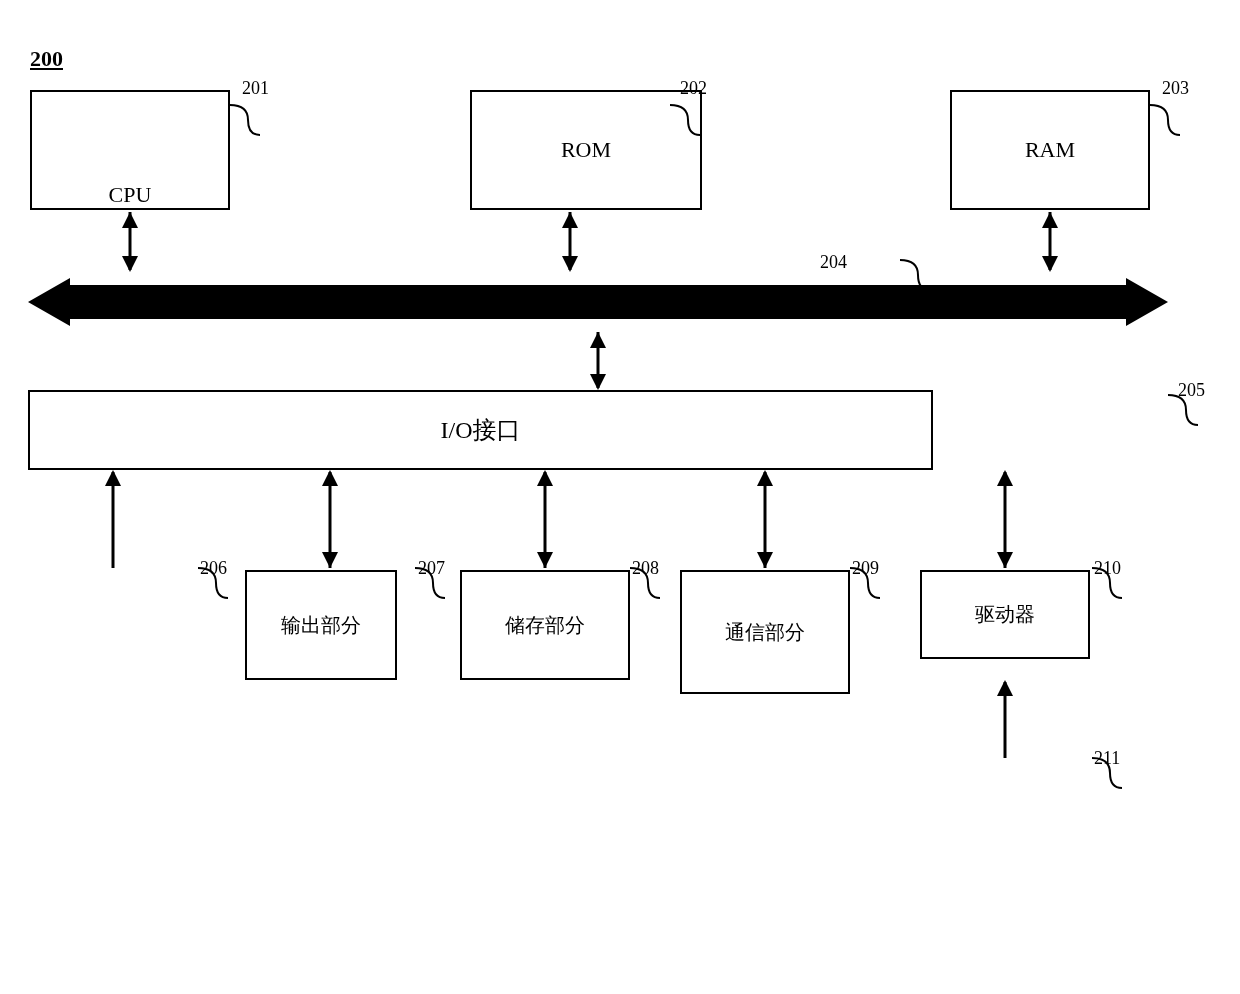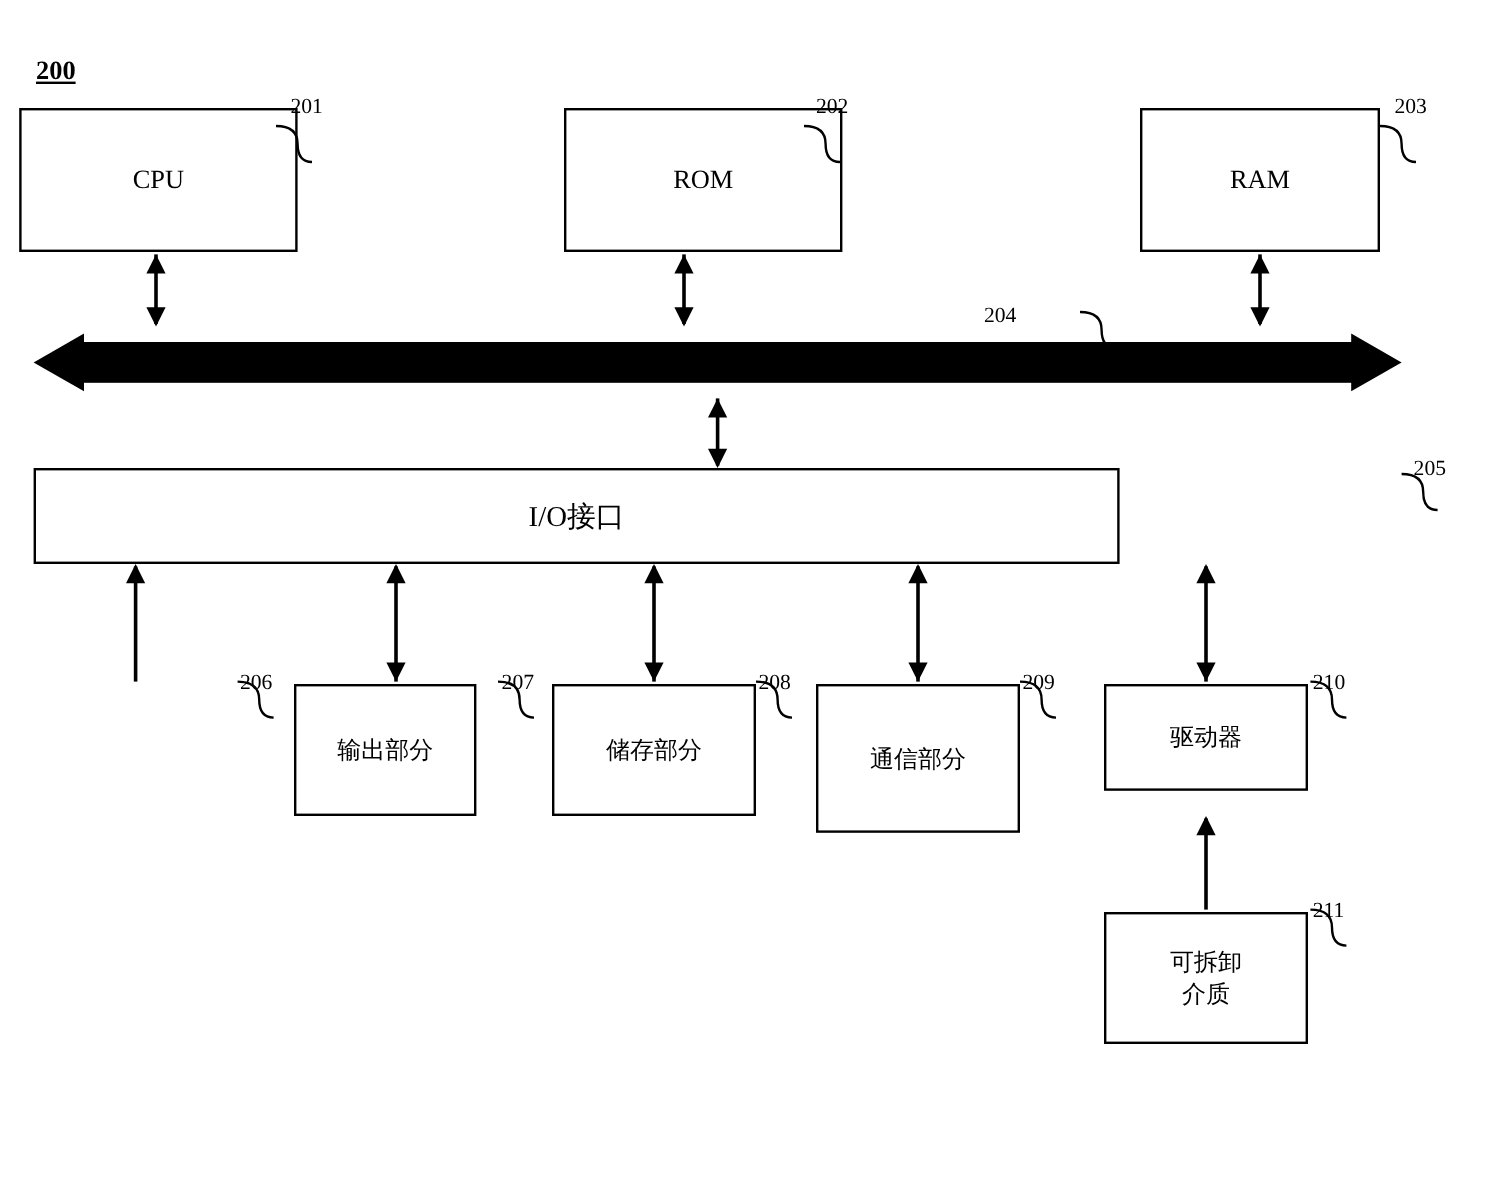--- a/index.html
+++ b/index.html
@@ -30,22 +30,22 @@
     .box {
       position: absolute;
       border: 2px solid #000;
       background: #fff;
       display: flex;
       align-items: center;
       justify-content: center;
       font-size: 22px;
     }
     .box-cpu {
-      left: 16px; top: 90px;
-      width: 232px; height: 120px;
+      left: 30px; top: 90px;
+      width: 200px; height: 120px; align-items: flex-end;
     }
     .box-rom {
       left: 470px; top: 90px;
       width: 232px; height: 120px;
     }
     .box-ram {
       left: 950px; top: 90px;
       width: 200px; height: 120px;
     }
 
@@ -159,24 +159,20 @@
   <div class="box box-comm">
     <span>通信部分</span>
   </div>
   <div class="ref-label" style="left:852px; top:558px;">209</div>
 
   <div class="box box-driver">
     <span>驱动器</span>
   </div>
   <div class="ref-label" style="left:1094px; top:558px;">210</div>
 
-  <div class="box box-removable">
-    <span style="white-space:pre-line; text-align:center;">可拆卸
-介质</span>
-  </div>
   <div class="ref-label" style="left:1094px; top:748px;">211</div>
 
   <svg class="svg-overlay">
 
     <path d="M 230 105 Q 248 105 248 120 Q 248 135 260 135" stroke="#000" stroke-width="2" fill="none"></path>
 
     <path d="M 670 105 Q 688 105 688 120 Q 688 135 700 135" stroke="#000" stroke-width="2" fill="none"></path>
 
     <path d="M 1150 105 Q 1168 105 1168 120 Q 1168 135 1180 135" stroke="#000" stroke-width="2" fill="none"></path>
 

